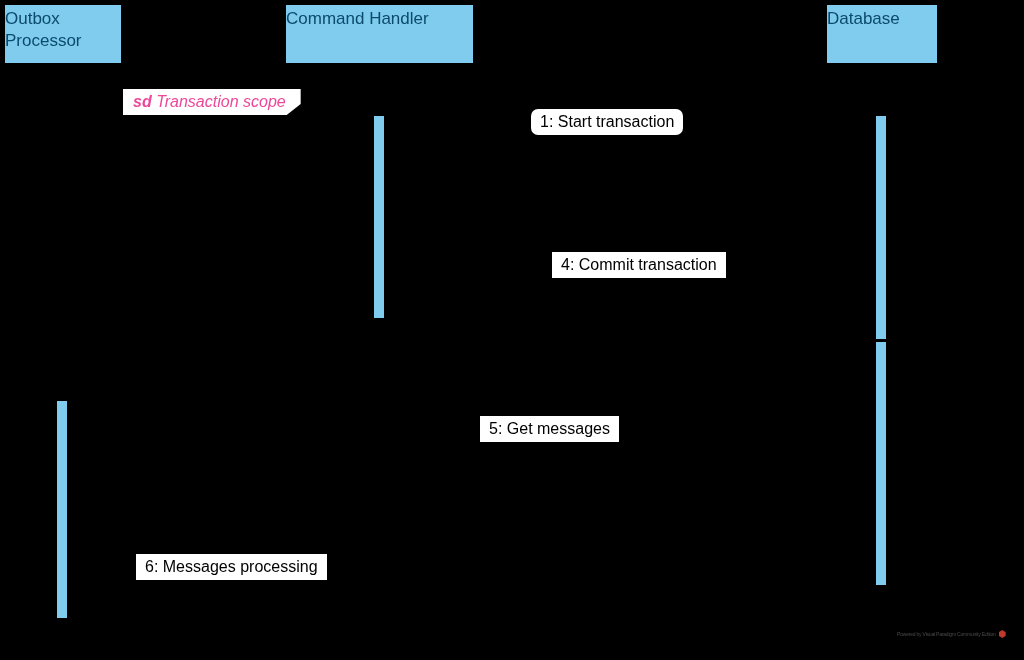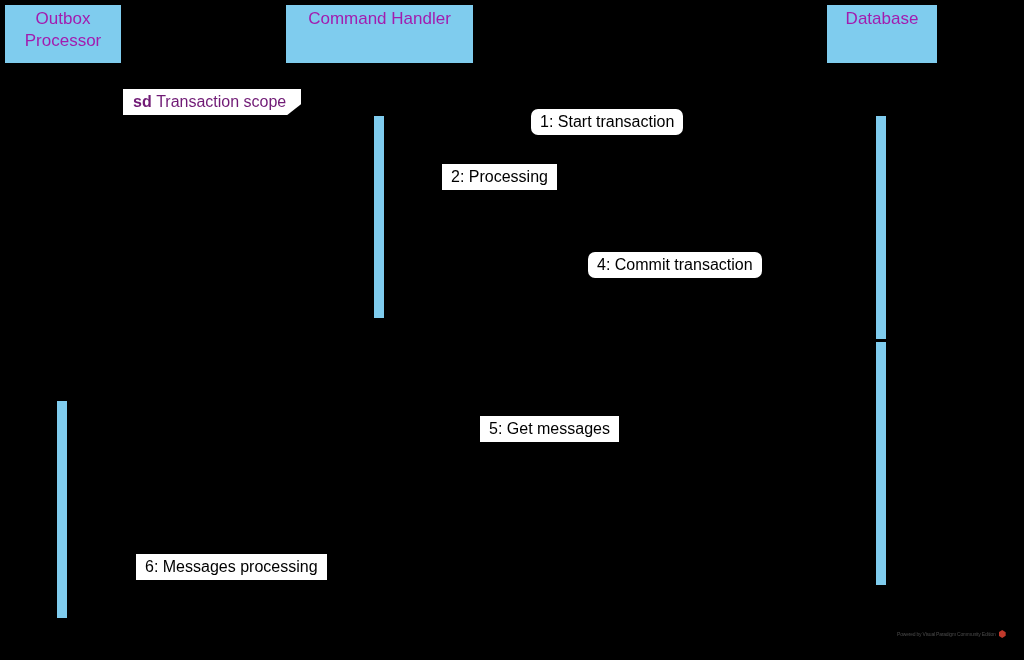--- a/index.html
+++ b/index.html
@@ -17,22 +17,21 @@
     height: 660px;
     background: #000000;
     overflow: hidden;
   }
   
   .participant {
     position: absolute;
     box-sizing: border-box;
     background: #7FCCEE;
     border: 1.5px solid #000000;
-    text-align: center;
-    color: #a21caf;
+    color: #0c4a6e;
     font-size: 17px;
     line-height: 1.32;
     padding-top: 3px;
     white-space: pre-line;
   }
   
   .lifeline {
     position: absolute;
     width: 1px;
     background: #000000;
@@ -86,27 +85,28 @@
   
   .fragment-box {
     position: absolute;
     box-sizing: border-box;
     border: 1.5px solid #000000;
   }
   .fragment-tag {
     position: absolute;
     box-sizing: border-box;
     background: #FFFFFF;
-    color: #701a75;
+    color: #ec4899;
     font-size: 16px;
     line-height: 26px;
     height: 26px;
     padding: 0 15px 0 10px;
     white-space: nowrap;
     clip-path: polygon(0 0, 100% 0, 100% 58%, calc(100% - 14px) 100%, 0 100%);
+    font-style: italic;
   }
   .fragment-tag .kw {
     font-weight: bold;
   }
   
   .watermark {
     position: absolute;
     display: flex;
     align-items: center;
     gap: 3px;
@@ -162,24 +162,23 @@
   <div class="msg-arrow to-right" style="left:385px; top:291px; width:490px;"></div>
 
   <div class="msg-arrow to-right" style="left:68px; top:406px; width:807px;"></div>
 
   <div class="msg-arrow to-left dashed" style="left:68px; top:509px; width:807px;"></div>
 
   <div class="msg-arrow to-left" style="left:68px; top:592px; width:0px;"></div>
 
   <div class="msg-label" style="left:531px; top:109px;border-radius:7px;">1: Start transaction</div>
 
-  <div class="msg-label" style="left:442px; top:164px;">2: Processing</div>
 
 
-  <div class="msg-label" style="left:588px; top:252px;border-radius:7px;">4: Commit transaction</div>
+  <div class="msg-label" style="left:552px; top:252px;">4: Commit transaction</div>
 
   <div class="msg-label" style="left:480px; top:368px;margin-top:48px;">5: Get messages</div>
 
 
   <div class="msg-label" style="left:136px; top:554px;">6: Messages processing</div>
 
   <div class="watermark" style="left:897px; top:630px;">
     <span>Powered by Visual Paradigm Community Edition</span>
     <span class="watermark-logo"></span>
   </div>

